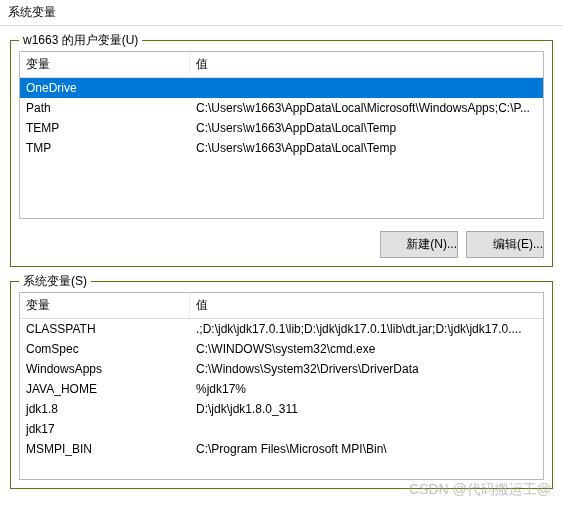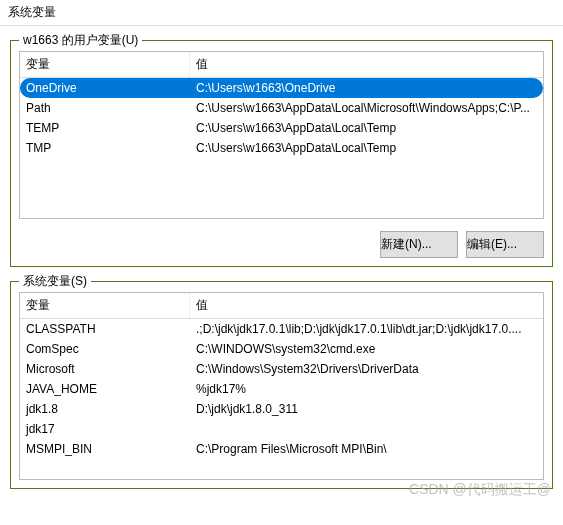--- a/index.html
+++ b/index.html
@@ -63,37 +63,36 @@
     .table-row .td {
       padding: 3px 6px;
       font-size: 12px;
       overflow: hidden;
       white-space: nowrap;
       text-overflow: ellipsis;
     }
     .table-row.selected {
       background: #0078d7;
       color: #fff;
-      border-radius: 10px;
     }
     .user-table .table-body { height: 140px; }
     .sys-table .table-body { height: 160px; overflow: hidden; }
     .button-row {
       display: flex;
       justify-content: flex-end;
       gap: 8px;
       margin-top: 12px;
     }
     .btn {
       border: 1px solid #aaa;
       background: #e1e1e1;
       padding: 4px 0;
       font-size: 12px;
       width: 78px;
-      text-align: left;
+      text-align: right;
       cursor: pointer;
       font-family: inherit;
     }
     .watermark {
       position: absolute;
       bottom: 26px;
       right: 12px;
       font-size: 14px;
       color: rgba(160,160,160,0.65);
       pointer-events: none;
@@ -111,21 +110,20 @@
     <div class="group-label">w1663 的用户变量(U)</div>
 
     <div class="table user-table">
       <div class="table-header">
         <div class="th col-var">变量</div>
         <div class="th col-val">值</div>
       </div>
       <div class="table-body" id="user-body">
           <div class="table-row selected">
             <div class="td col-var">OneDrive</div>
-            <div class="td col-val">C:\Users\w1663\OneDrive</div>
           </div>
           <div class="table-row">
             <div class="td col-var">Path</div>
             <div class="td col-val">C:\Users\w1663\AppData\Local\Microsoft\WindowsApps;C:\P...</div>
           </div>
           <div class="table-row">
             <div class="td col-var">TEMP</div>
             <div class="td col-val">C:\Users\w1663\AppData\Local\Temp</div>
           </div>
           <div class="table-row">
@@ -152,21 +150,21 @@
       <div class="table-body" id="sys-body">
           <div class="table-row">
             <div class="td col-var">CLASSPATH</div>
             <div class="td col-val">.;D:\jdk\jdk17.0.1\lib;D:\jdk\jdk17.0.1\lib\dt.jar;D:\jdk\jdk17.0....</div>
           </div>
           <div class="table-row">
             <div class="td col-var">ComSpec</div>
             <div class="td col-val">C:\WINDOWS\system32\cmd.exe</div>
           </div>
           <div class="table-row">
-            <div class="td col-var">Microsoft</div>
+            <div class="td col-var">WindowsApps</div>
             <div class="td col-val">C:\Windows\System32\Drivers\DriverData</div>
           </div>
           <div class="table-row">
             <div class="td col-var">JAVA_HOME</div>
             <div class="td col-val">%jdk17%</div>
           </div>
           <div class="table-row">
             <div class="td col-var">jdk1.8</div>
             <div class="td col-val">D:\jdk\jdk1.8.0_311</div>
           </div>

